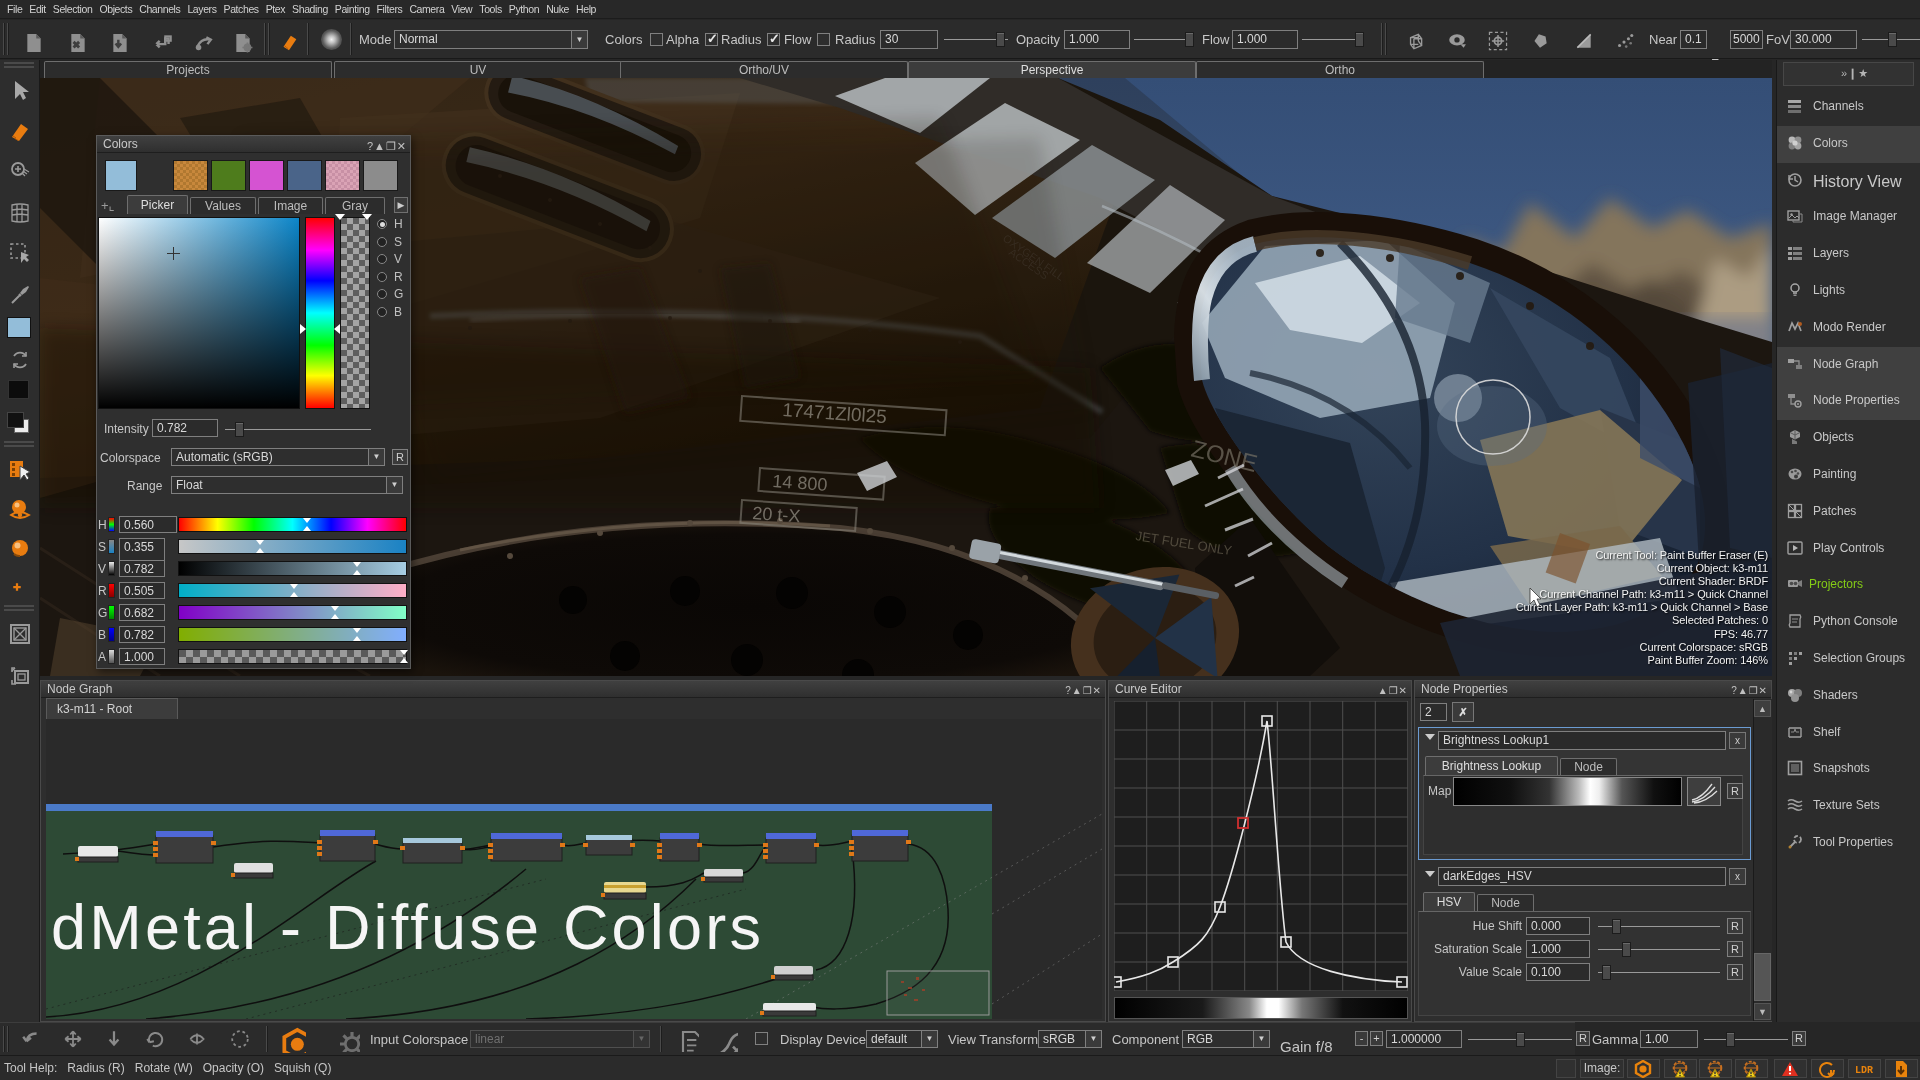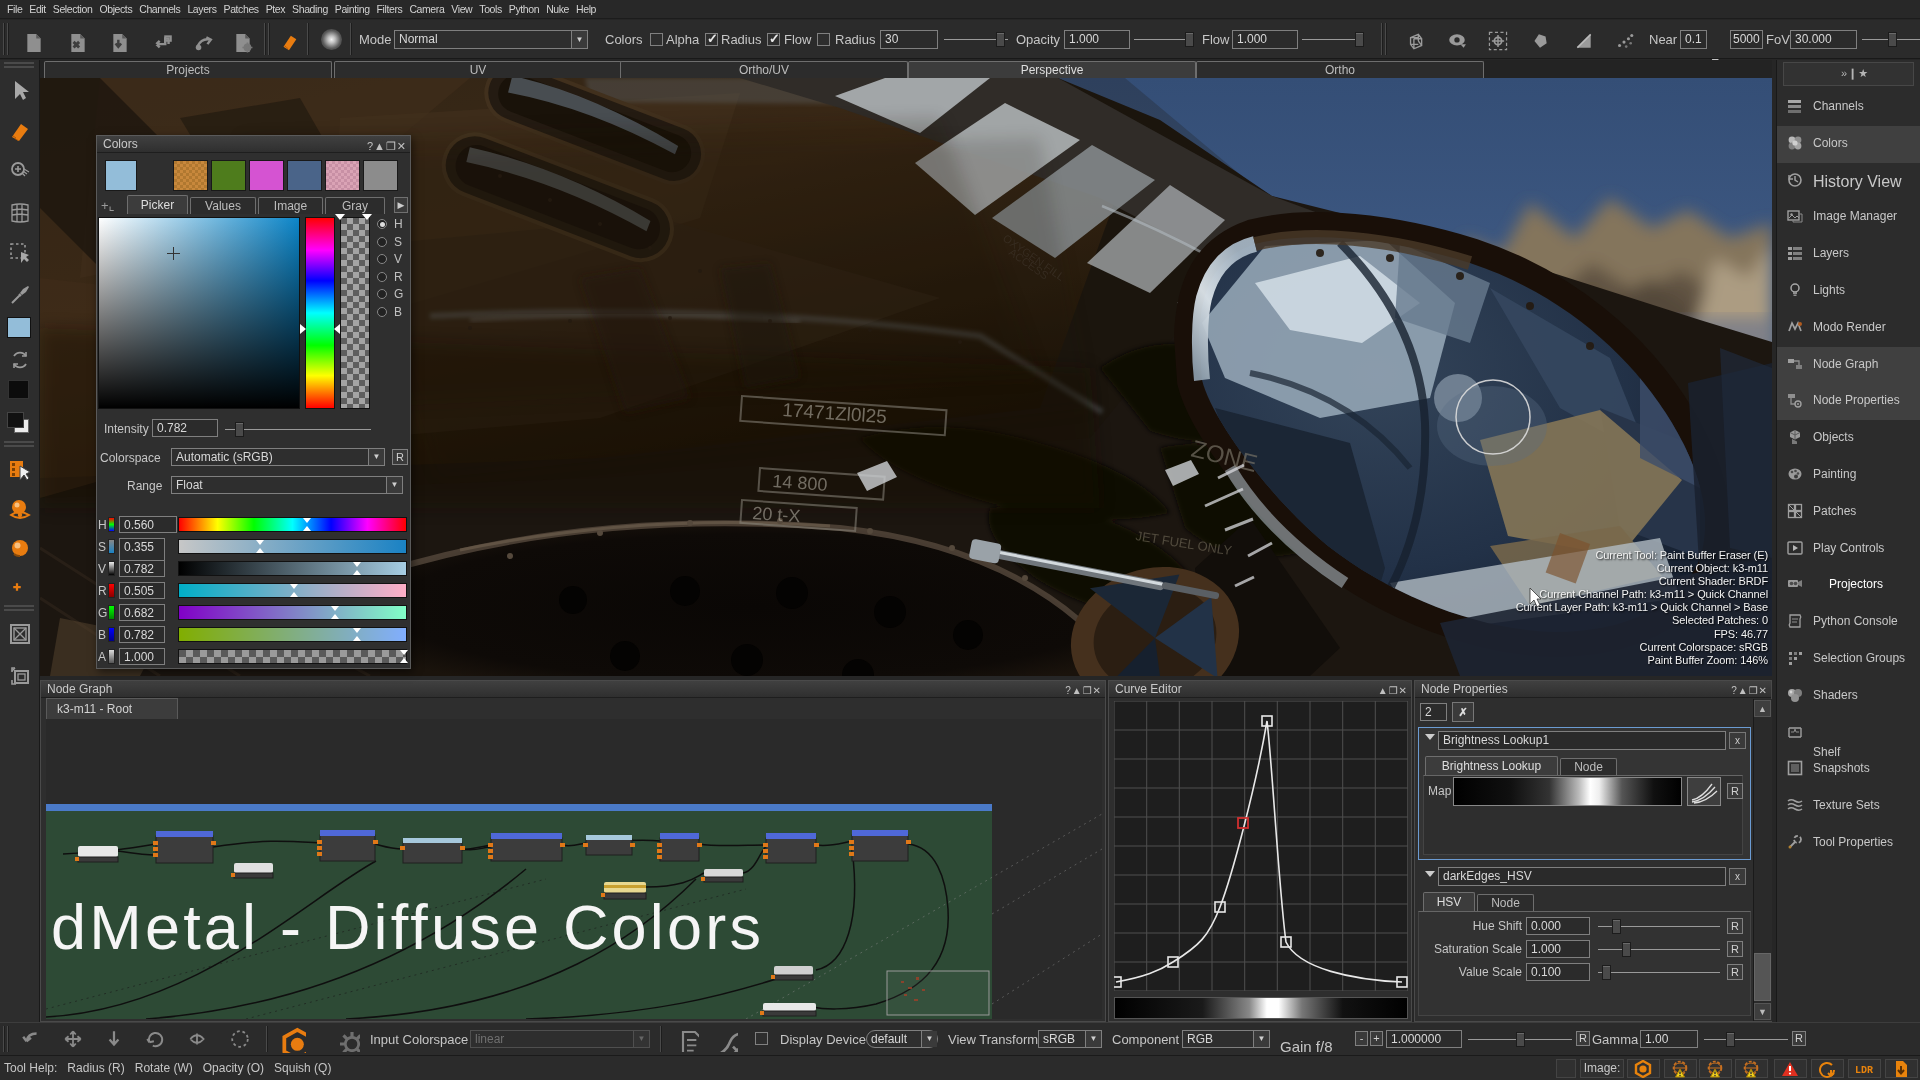--- a/index.html
+++ b/index.html
@@ -530,21 +530,21 @@
       <rect x="1" y="2" width="14" height="12" rx="1" fill="none" stroke="#9f9f9f" stroke-width="1.4"></rect>
       <path d="M6,5 L11,8 L6,11 Z" fill="#b5b5b5"></path>
     </svg>
 <div class="abs" style="left:36px;top:480.6px;font-size:12px;color:#c8c8c8;white-space:nowrap;">Play Controls</div>
 <svg class="abs" style="left:10px;top:516.4px;" width="16" height="16" viewBox="0 0 16 16">
       <rect x="1" y="4" width="10" height="7" rx="1" fill="#9a9a9a"></rect>
       <circle cx="4.5" cy="7.5" r="1.8" fill="#4a4a4a"></circle>
       <circle cx="8.5" cy="7.5" r="1.8" fill="#4a4a4a"></circle>
       <path d="M11,6 L15,4 L15,11 L11,9 Z" fill="#7f7f7f"></path>
     </svg>
-<div class="abs" style="left:52px;top:517.4px;font-size:12px;color:#ffffff;white-space:nowrap;">Projectors</div>
+<div class="abs" style="left:32px;top:517.4px;font-size:12px;color:#84cc16;white-space:nowrap;">Projectors</div>
 <svg class="abs" style="left:10px;top:553.2px;" width="16" height="16" viewBox="0 0 16 16">
       <path d="M3,2 L13,2 Q14.5,4 13,6 L13,14 L3,14 Q1.5,12 3,10 Z" fill="none" stroke="#9f9f9f" stroke-width="1.3"></path>
       <path d="M5,6 h6 M5,9 h5" stroke="#8f8f8f"></path>
     </svg>
 <div class="abs" style="left:36px;top:554.2px;font-size:12px;color:#c8c8c8;white-space:nowrap;">Python Console</div>
 <svg class="abs" style="left:10px;top:590.0px;" width="16" height="16" viewBox="0 0 16 16">
       <rect x="2" y="2" width="3" height="3" fill="#9f9f9f"></rect>
       <rect x="7" y="2" width="3" height="3" fill="#7a7a7a"></rect>
       <rect x="12" y="2" width="3" height="3" fill="#9f9f9f"></rect>
       <rect x="2" y="7" width="3" height="3" fill="#7a7a7a"></rect>
@@ -556,21 +556,21 @@
       <circle cx="5" cy="6" r="4" fill="#a5a5a5"></circle>
       <circle cx="11" cy="6" r="4" fill="#7f7f7f"></circle>
       <circle cx="8" cy="11" r="4" fill="#939393"></circle>
       <circle cx="4" cy="5" r="1.4" fill="#d5d5d5"></circle>
     </svg>
 <div class="abs" style="left:36px;top:627.8px;font-size:12px;color:#c8c8c8;white-space:nowrap;">Shaders</div>
 <svg class="abs" style="left:10px;top:663.6px;" width="16" height="16" viewBox="0 0 16 16">
       <path d="M2,4 h12 M2,4 v9 M14,4 v9 M2,13 h12" stroke="#9f9f9f" stroke-width="1.4" fill="none"></path>
       <path d="M4,8 h3 l1,-3 1,3 h3" stroke="#8a8a8a" fill="none"></path>
     </svg>
-<div class="abs" style="left:36px;top:664.6px;font-size:12px;color:#c8c8c8;white-space:nowrap;margin-top:20px;">Shelf</div>
+<div class="abs" style="left:36px;top:664.6px;font-size:12px;color:#c8c8c8;white-space:nowrap;">Shelf</div>
 <svg class="abs" style="left:10px;top:700.4px;" width="16" height="16" viewBox="0 0 16 16">
       <rect x="1.5" y="1.5" width="13" height="13" fill="none" stroke="#9f9f9f" stroke-width="1.6"></rect>
       <rect x="4" y="4" width="8" height="8" fill="#5f5f5f"></rect>
     </svg>
 <div class="abs" style="left:36px;top:701.4px;font-size:12px;color:#c8c8c8;white-space:nowrap;">Snapshots</div>
 <svg class="abs" style="left:10px;top:737.2px;" width="16" height="16" viewBox="0 0 16 16">
       <path d="M1,4 q3,-2.5 7,0 q4,2.5 7,0 M1,8 q3,-2.5 7,0 q4,2.5 7,0 M1,12 q3,-2.5 7,0 q4,2.5 7,0" fill="none" stroke="#9f9f9f" stroke-width="1.6"></path>
     </svg>
 <div class="abs" style="left:36px;top:738.2px;font-size:12px;color:#c8c8c8;white-space:nowrap;">Texture Sets</div>
 <svg class="abs" style="left:10px;top:774.0px;" width="16" height="16" viewBox="0 0 16 16">
@@ -902,21 +902,21 @@
 <span style="position:absolute;left:10px;top:0;width:7px;height:15px;background:linear-gradient(#ddd,#555);border:1px solid #222;"></span>
 <span class="fld" style="left:21px;top:-1px;width:46px;height:17px;text-align:left;">1.000</span>
 <span style="position:absolute;left:80px;top:0;width:229px;height:15px;background:repeating-conic-gradient(#9a9a9a 0 25%,#5a5a5a 0 50%) 0 0/14px 14px;border:1px solid #111;">
 <i style="position:absolute;left:221px;top:0;width:0;height:0;border-top:5px solid #fff;border-left:4px solid transparent;border-right:4px solid transparent;"></i>
 <i style="position:absolute;left:221px;bottom:0;width:0;height:0;border-bottom:5px solid #fff;border-left:4px solid transparent;border-right:4px solid transparent;"></i>
 </span>
 </div>
 
 </div>
 
-<div class="abs" id="bottombar" style="left:0;top:1022px;width:1920px;height:33px;background:#2b2b2b;border-top:1px solid #3d3d3d;">
+<div class="abs" id="bottombar" style="left:0;top:1022px;width:1575px;height:33px;background:#2b2b2b;border-top:1px solid #3d3d3d;">
 <div class="sep" style="left:3px;top:3px;height:26px;"></div>
     <div class="sep" style="left:7px;top:3px;height:26px;"></div>
 <svg class="abs" style="left:20px;top:6px;" width="22" height="20" viewBox="0 0 18 18">
       <path d="M14,4 q-8,0 -9,7 M5,11 l-3,-4 M5,11 l4,-3" stroke="#8a8a8a" stroke-width="2.2" fill="none"></path>
     </svg>
 <svg class="abs" style="left:62px;top:6px;" width="22" height="20" viewBox="0 0 18 18">
       <path d="M9,2 v14 M2,9 h14 M9,2 l-2.5,3 M9,2 l2.5,3 M9,16 l-2.5,-3 M9,16 l2.5,-3 M2,9 l3,-2.5 M2,9 l3,2.5 M16,9 l-3,-2.5 M16,9 l-3,2.5" stroke="#8a8a8a" stroke-width="1.6" fill="none"></path>
     </svg>
 <svg class="abs" style="left:104px;top:6px;" width="20" height="20" viewBox="0 0 18 18">
       <path d="M9,2 v11 M5,9.5 l4,4.5 4,-4.5" stroke="#8a8a8a" stroke-width="2" fill="none"></path>
@@ -947,21 +947,21 @@
 <svg class="abs" style="left:675px;top:5px;" width="24" height="24" viewBox="0 0 18 18">
       <path d="M6,3 h9 l4,4 v14 h-13 Z" fill="none" stroke="#8a8a8a" stroke-width="1.6"></path>
       <path d="M9,9 h7 M9,13 h7 M9,17 h5" stroke="#8a8a8a" stroke-width="1.4"></path>
     </svg>
 <svg class="abs" style="left:712px;top:5px;" width="26" height="24" viewBox="0 0 18 18">
       <path d="M3,20 Q10,18 13,10 Q15,5 21,4" fill="none" stroke="#8a8a8a" stroke-width="2"></path>
       <path d="M15,14 l6,6 M21,14 l-6,6" stroke="#8a8a8a" stroke-width="2"></path>
     </svg>
 <div class="chk" style="left:755px;top:9px;"></div>
 <span class="lbl" style="position:absolute;left:780px;top:9px;font-size:13px;">Display Device</span>
-<div class="dd" style="left:866px;top:7px;width:72px;height:18px;border-radius:9px;">default<span class="dda">▼</span></div>
+<div class="dd" style="left:866px;top:7px;width:72px;height:18px;">default<span class="dda">▼</span></div>
 <span class="lbl" style="position:absolute;left:948px;top:9px;font-size:13px;">View Transform</span>
 <div class="dd" style="left:1038px;top:7px;width:64px;height:18px;">sRGB<span class="dda">▼</span></div>
 <span class="lbl" style="position:absolute;left:1112px;top:9px;font-size:13px;">Component</span>
 <div class="dd" style="left:1182px;top:7px;width:88px;height:18px;">RGB<span class="dda">▼</span></div>
 <span class="lbl" style="position:absolute;left:1280px;top:15px;font-size:15px;">Gain f/8</span>
 <div class="rbtn" style="left:1355px;top:8px;width:13px;height:15px;line-height:13px;">-</div>
 <div class="rbtn" style="left:1370px;top:8px;width:13px;height:15px;line-height:13px;">+</div>
 <div class="fld" style="left:1386px;top:7px;width:76px;height:18px;">1.000000</div>
 <div class="sld" style="left:1468px;top:16px;width:104px;">
       <div class="sh" style="left:48px;"></div>

